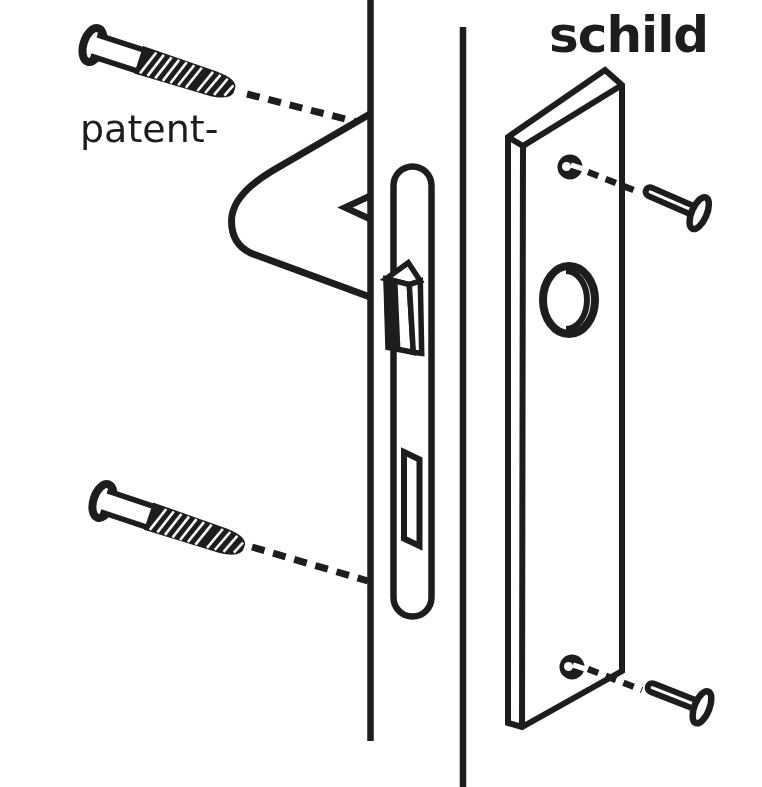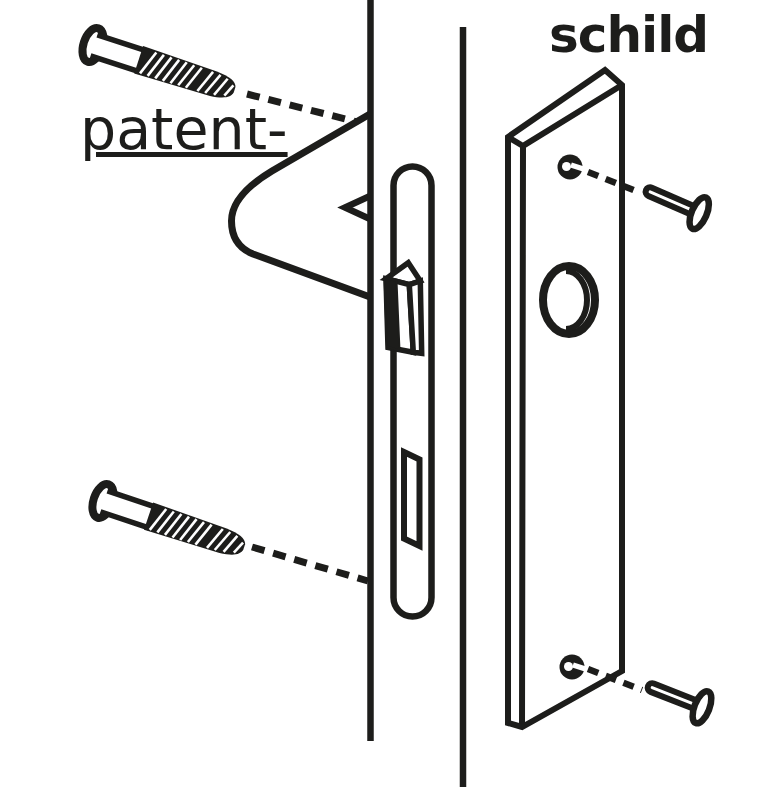--- a/index.html
+++ b/index.html
@@ -24,24 +24,23 @@
   }
   .label {
     position: absolute;
     color: var(--ink, #1d1d1b);
     white-space: nowrap;
     user-select: none;
   }
   .label-patentbout {
     left: 80px;
     top: 98px;
-    font-size: 57px;
+    font-size: 38px;
     line-height: 62px;
     font-weight: 400;
-    text-decoration: underline;
   }
   .label-patentbout span { display: block; }
   .label-schild {
     left: 549px;
     top: 7px;
     font-size: 50px;
     line-height: 56px;
     font-weight: 700;
     letter-spacing: -1px;
     text-align: center;

